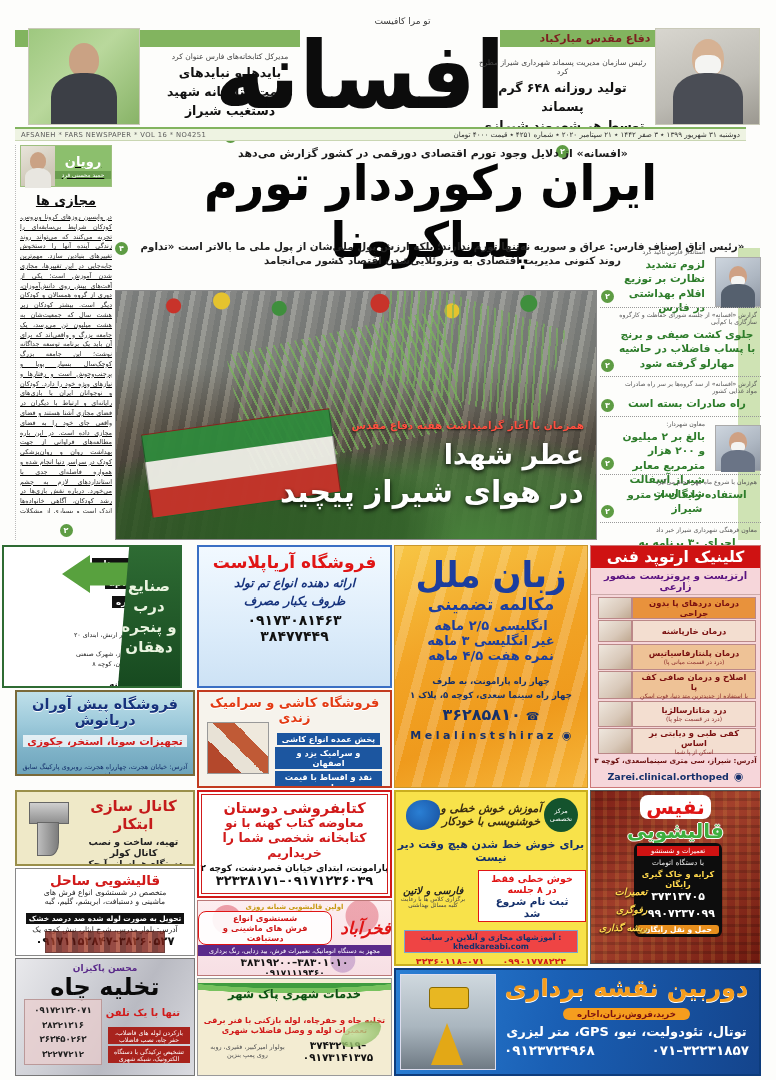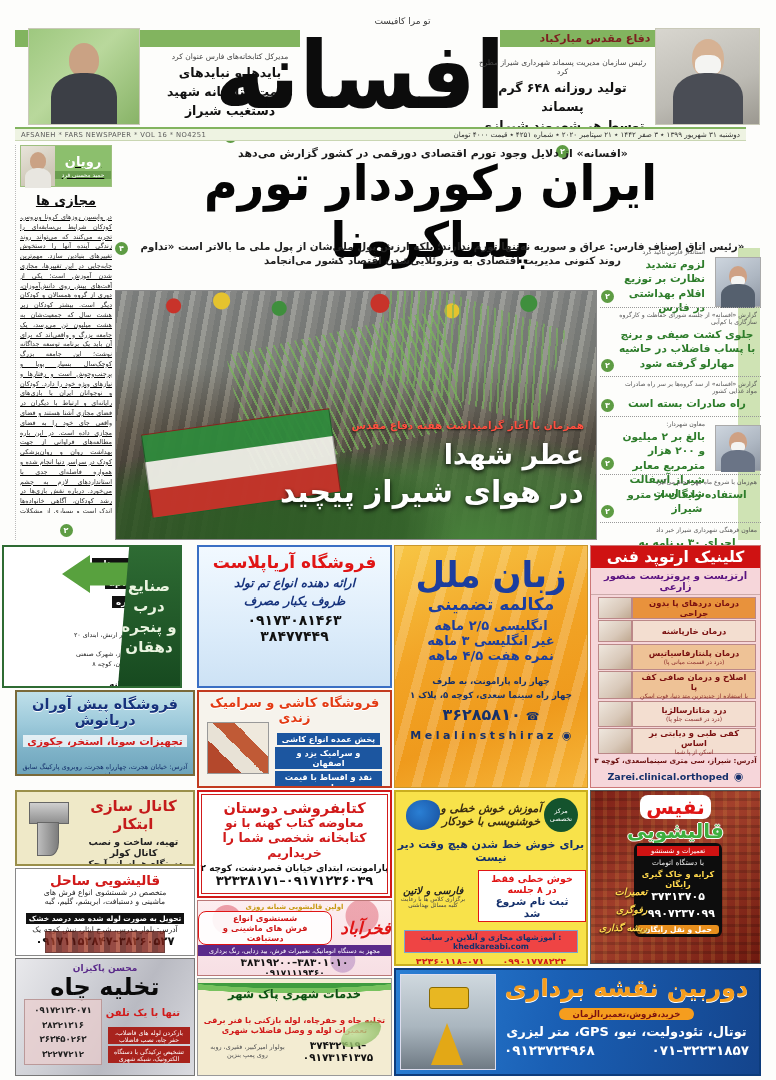--- a/index.html
+++ b/index.html
@@ -601,20 +601,20 @@
   </div>
 </div>
 
 <div class="ad sv rtl" style="left:394px; top:968px; width:367px; height:108px;">
   <div class="sv-photo">
     <div class="sv-head"></div>
     <div class="sv-tripod"></div>
   </div>
   <div style="padding:4px 10px 0 108px; text-align:center;">
     <div class="sv-title">دوربین نقشه برداری</div>
-    <div><span class="sv-bar">خرید،فروش،تعمیر،الزمان</span></div>
+    <div><span class="sv-bar">خرید،فروش،زبان،اجاره</span></div>
     <div class="sv-line" style="margin-top:3px;">توتال، تئودولیت، نیو، GPS، متر لیزری</div>
     <div style="display:flex; justify-content:space-between; margin-top:3px;">
       <span class="sv-phone" style="direction:ltr;">۰۷۱–۳۲۲۳۱۸۵۷</span>
       <span class="sv-phone" style="direction:ltr;">۰۹۱۲۳۷۲۴۹۶۸</span>
     </div>
   </div>
 </div>
 
 </body></html>

